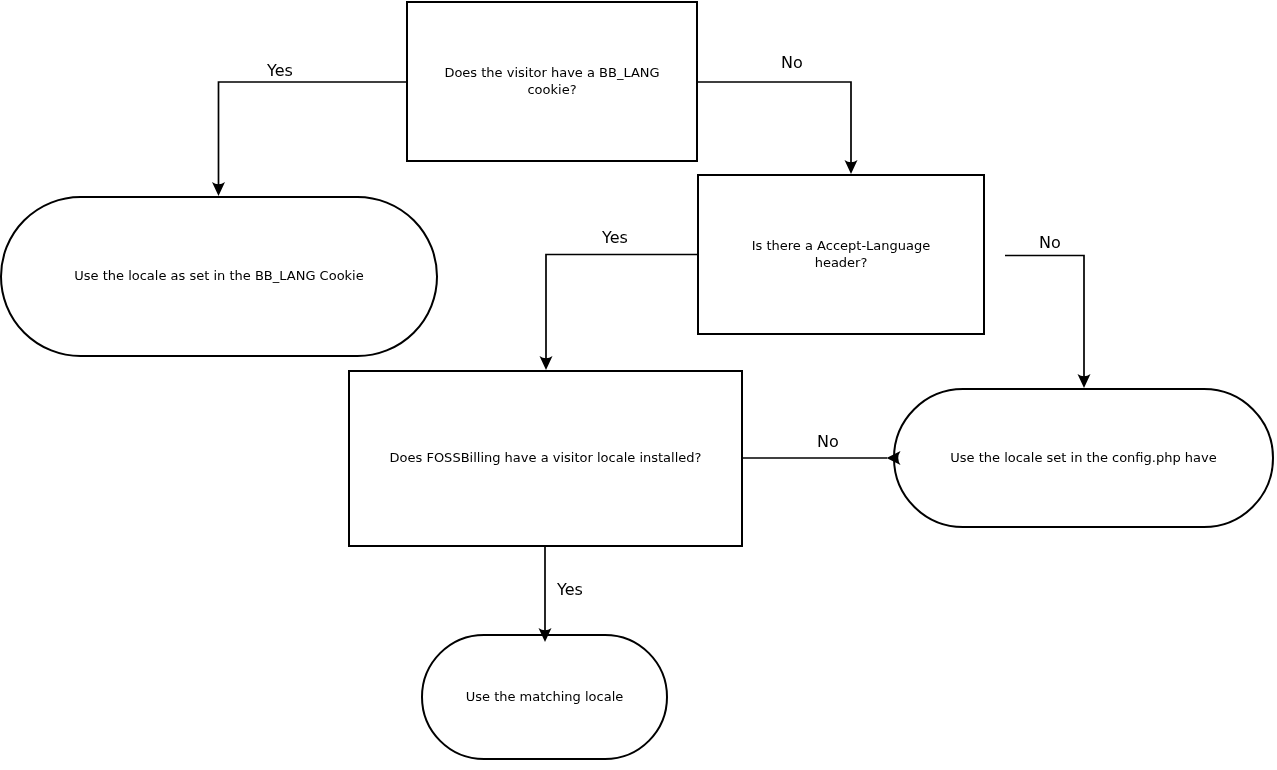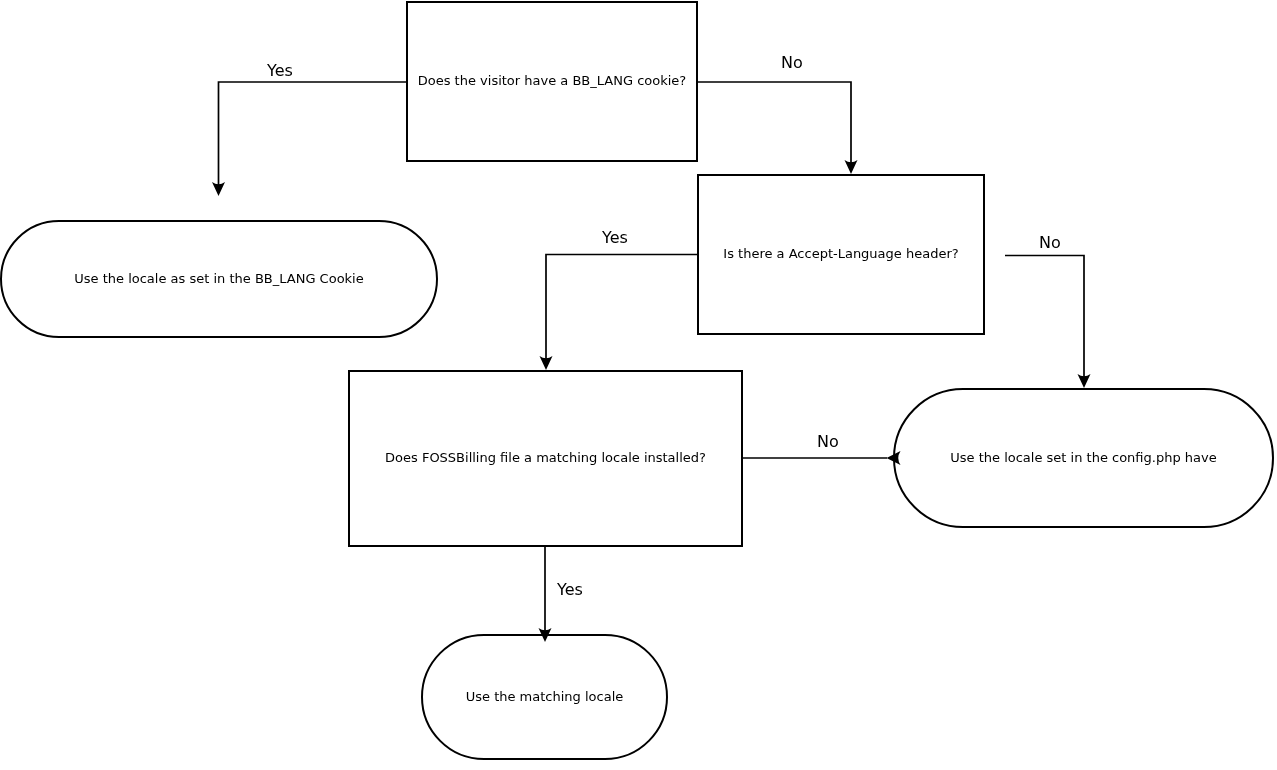--- a/index.html
+++ b/index.html
@@ -19,21 +19,21 @@
     position: absolute;
     box-sizing: border-box;
     border: 2px solid #000000;
     background: #ffffff;
     display: flex;
     align-items: center;
     justify-content: center;
     text-align: center;
     font-size: 13px;
     line-height: 1.25;
-    padding: 0 6px;
+    padding: 0 32px;
     z-index: 1;
   }
   .stadium {
     border-radius: 999px;
   }
   #edge-layer {
     position: absolute;
     left: 0;
     top: 0;
     z-index: 2;
@@ -60,30 +60,30 @@
 </style>
 </head>
 <body>
 
 <div style="position:absolute; inset:0;">
 
   <div class="node" style="left:406px; top:1px; width:292px; height:161px;">
     <span>Does the visitor have a BB_LANG cookie?</span>
   </div>
 
-  <div class="node stadium" style="left:0px; top:196px; width:438px; height:118px;margin-top:24px;">
+  <div class="node stadium" style="left:0px; top:196px; width:438px; height:161px;">
     <span>Use the locale as set in the BB_LANG Cookie</span>
   </div>
 
   <div class="node" style="left:697px; top:174px; width:288px; height:161px;">
     <span>Is there a Accept-Language header?</span>
   </div>
 
   <div class="node" style="left:348px; top:370px; width:395px; height:177px;">
-    <span>Does FOSSBilling file a matching locale installed?</span>
+    <span>Does FOSSBilling have a visitor locale installed?</span>
   </div>
 
   <div class="node stadium" style="left:893px; top:388px; width:381px; height:140px;">
     <span>Use the locale set in the config.php have</span>
   </div>
 
   <div class="node stadium" style="left:421px; top:634px; width:247px; height:126px;">
     <span>Use the matching locale</span>
   </div>
 

